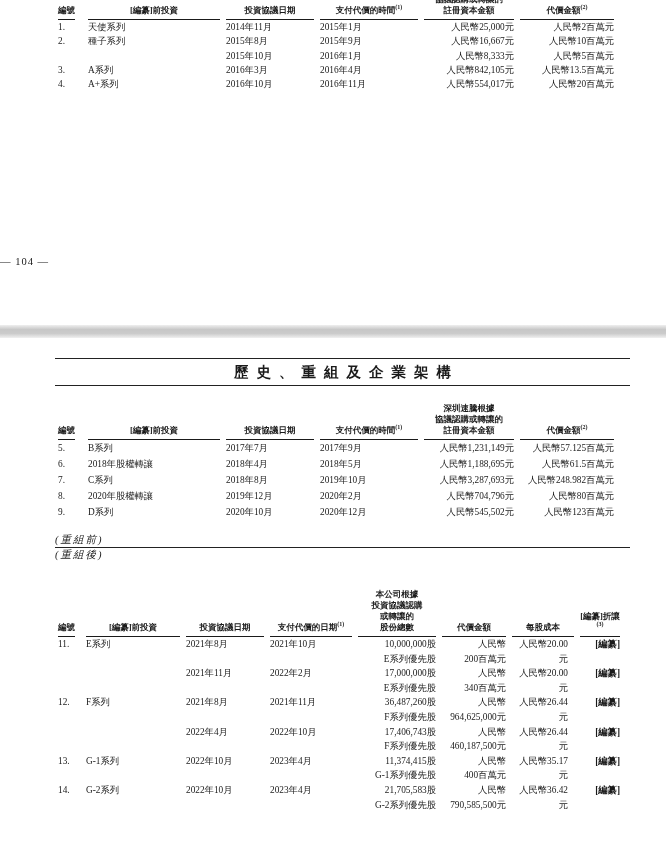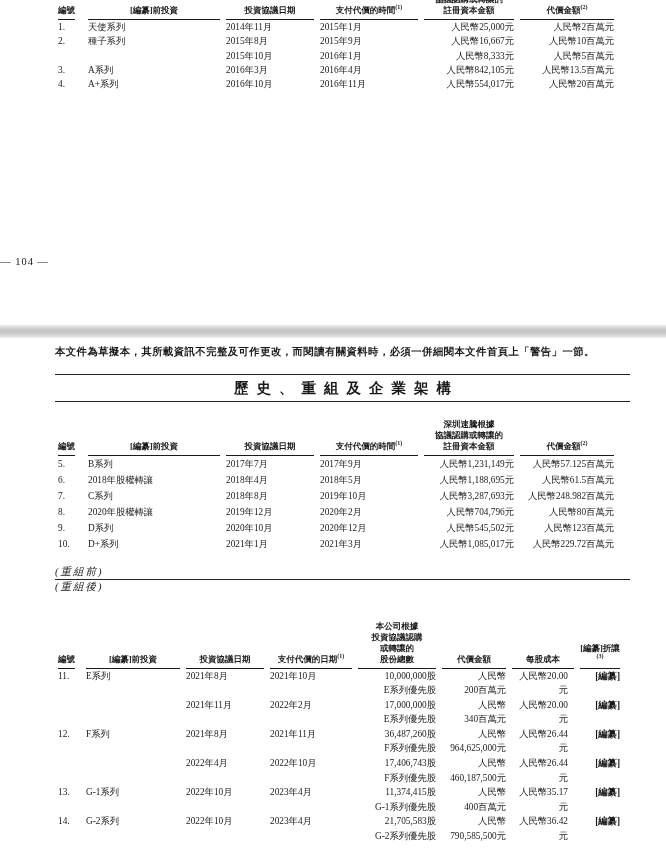--- a/index.html
+++ b/index.html
@@ -137,21 +137,20 @@
           </tbody>
       </table>
     </div>
     <div class="pagenum">— 104 —</div>
   </div>
 
   <div class="gap-band"></div>
 
   <div class="page2">
 
-    <p class="disclaimer">本文件為草擬本，其所載資訊不完整及可作更改，而閱讀有關資料時，必須一併細閱本文件首頁上「警告」一節。</p>
 
     <div class="title-block">
       <div class="sec-title">歷史、重組及企業架構</div>
     </div>
 
     <div class="t2wrap">
       <table class="inv" id="table2">
         <colgroup>
           <col style="width:30px">
             <col style="width:138px">
@@ -205,28 +204,20 @@
               <td class="col-r">人民幣704,796元</td>
               <td class="col-r">人民幣80百萬元</td>
             </tr>
             <tr>
               <td class="col-l">9.</td>
               <td class="col-l">D系列</td>
               <td class="col-l">2020年10月</td>
               <td class="col-l">2020年12月</td>
               <td class="col-r">人民幣545,502元</td>
               <td class="col-r">人民幣123百萬元</td>
-            </tr>
-            <tr>
-              <td class="col-l">10.</td>
-              <td class="col-l">D+系列</td>
-              <td class="col-l">2021年1月</td>
-              <td class="col-l">2021年3月</td>
-              <td class="col-r">人民幣1,085,017元</td>
-              <td class="col-r">人民幣229.72百萬元</td>
             </tr>
           </tbody>
       </table>
     </div>
 
     <div class="reorg">
       <div class="reorg-label">(重組前)</div>
       <div class="reorg-line"></div>
       <div class="reorg-label">(重組後)</div>
     </div>

